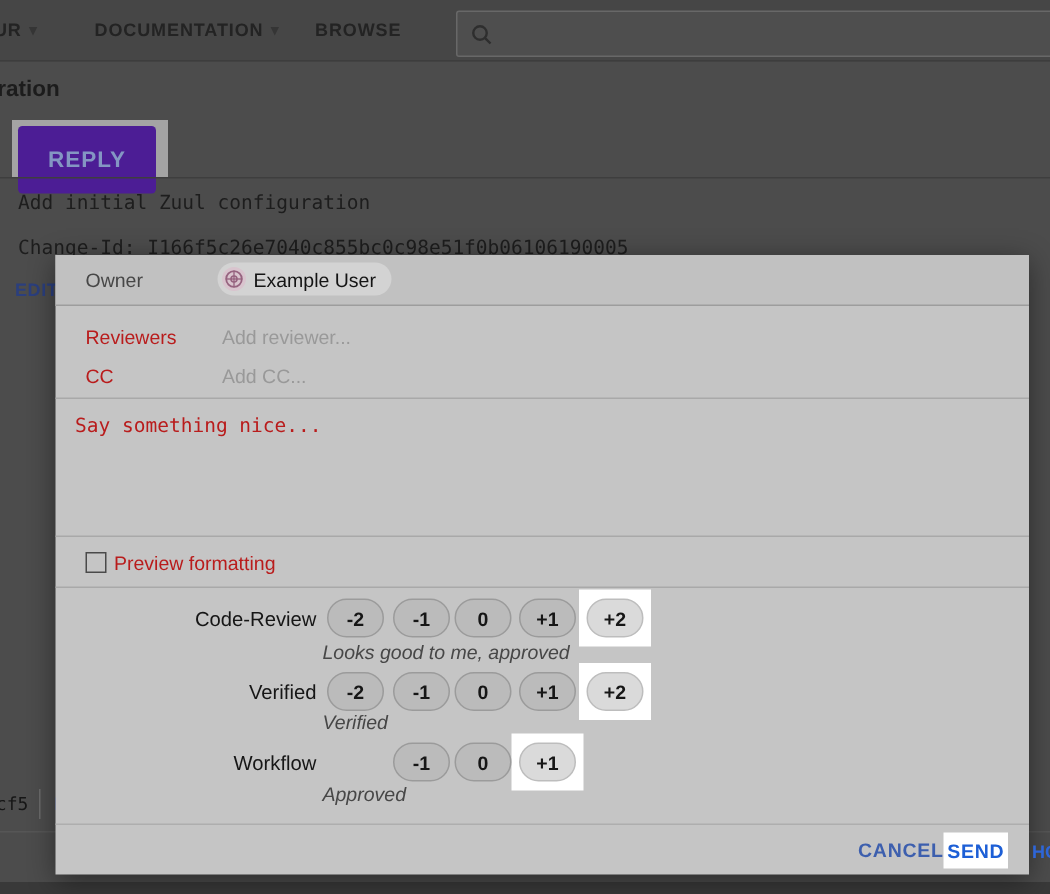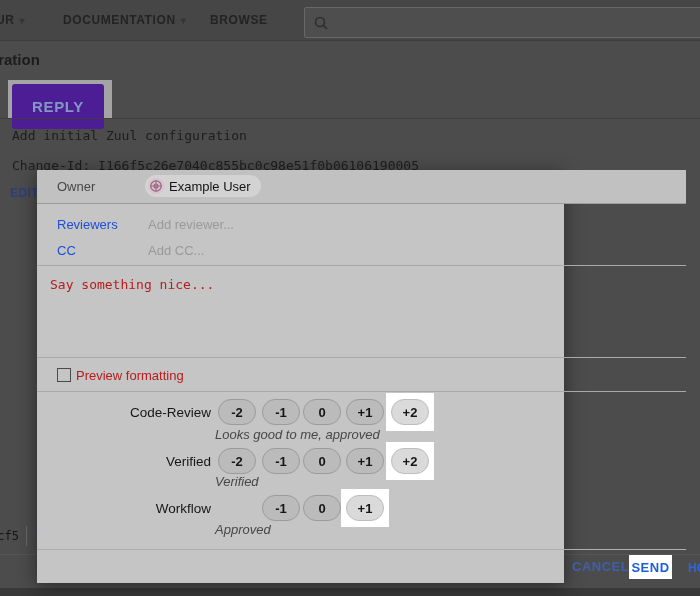--- a/index.html
+++ b/index.html
@@ -34,25 +34,25 @@
   .change-id{left:12px;top:158px;font-size:13px;color:#1d1d1d;white-space:nowrap;}
   .edit-link{left:10px;top:186px;font-size:12px;font-weight:bold;letter-spacing:.4px;color:#2b3f7e;cursor:pointer;}
   .sha{left:-10px;top:529px;font-size:12px;color:#161616;}
   .sha-sep{left:26px;top:526px;width:1px;height:20px;background:#6a6a6a;}
   .download-link{left:36px;top:529px;font-size:12px;font-weight:bold;color:#2b3f7e;cursor:pointer;white-space:nowrap;}
   .behind-line{left:0;top:554px;width:700px;height:1px;background:#565656;}
   .footer-strip{left:0;top:588px;width:700px;height:8px;background:#393939;}
   .edge-link{left:688px;top:561px;font-size:12px;font-weight:bold;color:#2e66d8;white-space:nowrap;z-index:9;}
 
   
-  .dialog{left:37px;top:170px;width:527px;height:413px;background:#c5c5c5;z-index:5;
+  .dialog{left:37px;top:170px;width:649px;height:413px;background:#c5c5c5;z-index:5;
     box-shadow:0 4px 18px rgba(0,0,0,.45);}
   .d-abs{position:absolute;}
   .owner-row{left:0;top:0;width:649px;height:33px;background:#c1c1c1;border-bottom:1px solid #9d9d9d;}
-  .row-label{font-size:13px;color:#1d4ed8;}
+  .row-label{font-size:13px;color:#b91c1c;}
   .owner-label{left:20px;top:9px;color:#474747;}
   .chip{left:108px;top:5px;height:22px;background:#d3d3d3;border-radius:11px;
     display:flex;align-items:center;padding:0 10px 0 3px;gap:5px;cursor:default;}
   .chip-name{font-size:13px;color:#141414;}
   .avatar{width:16px;height:16px;border-radius:50%;background:#d9c4ce;display:flex;align-items:center;justify-content:center;}
   .reviewers-label{left:20px;top:47px;}
   .cc-label{left:20px;top:73px;text-align:center;}
   .ph{font-size:13px;color:#999999;}
   .reviewer-input{left:111px;top:47px;cursor:text;}
   .cc-input{left:111px;top:73px;cursor:text;}

